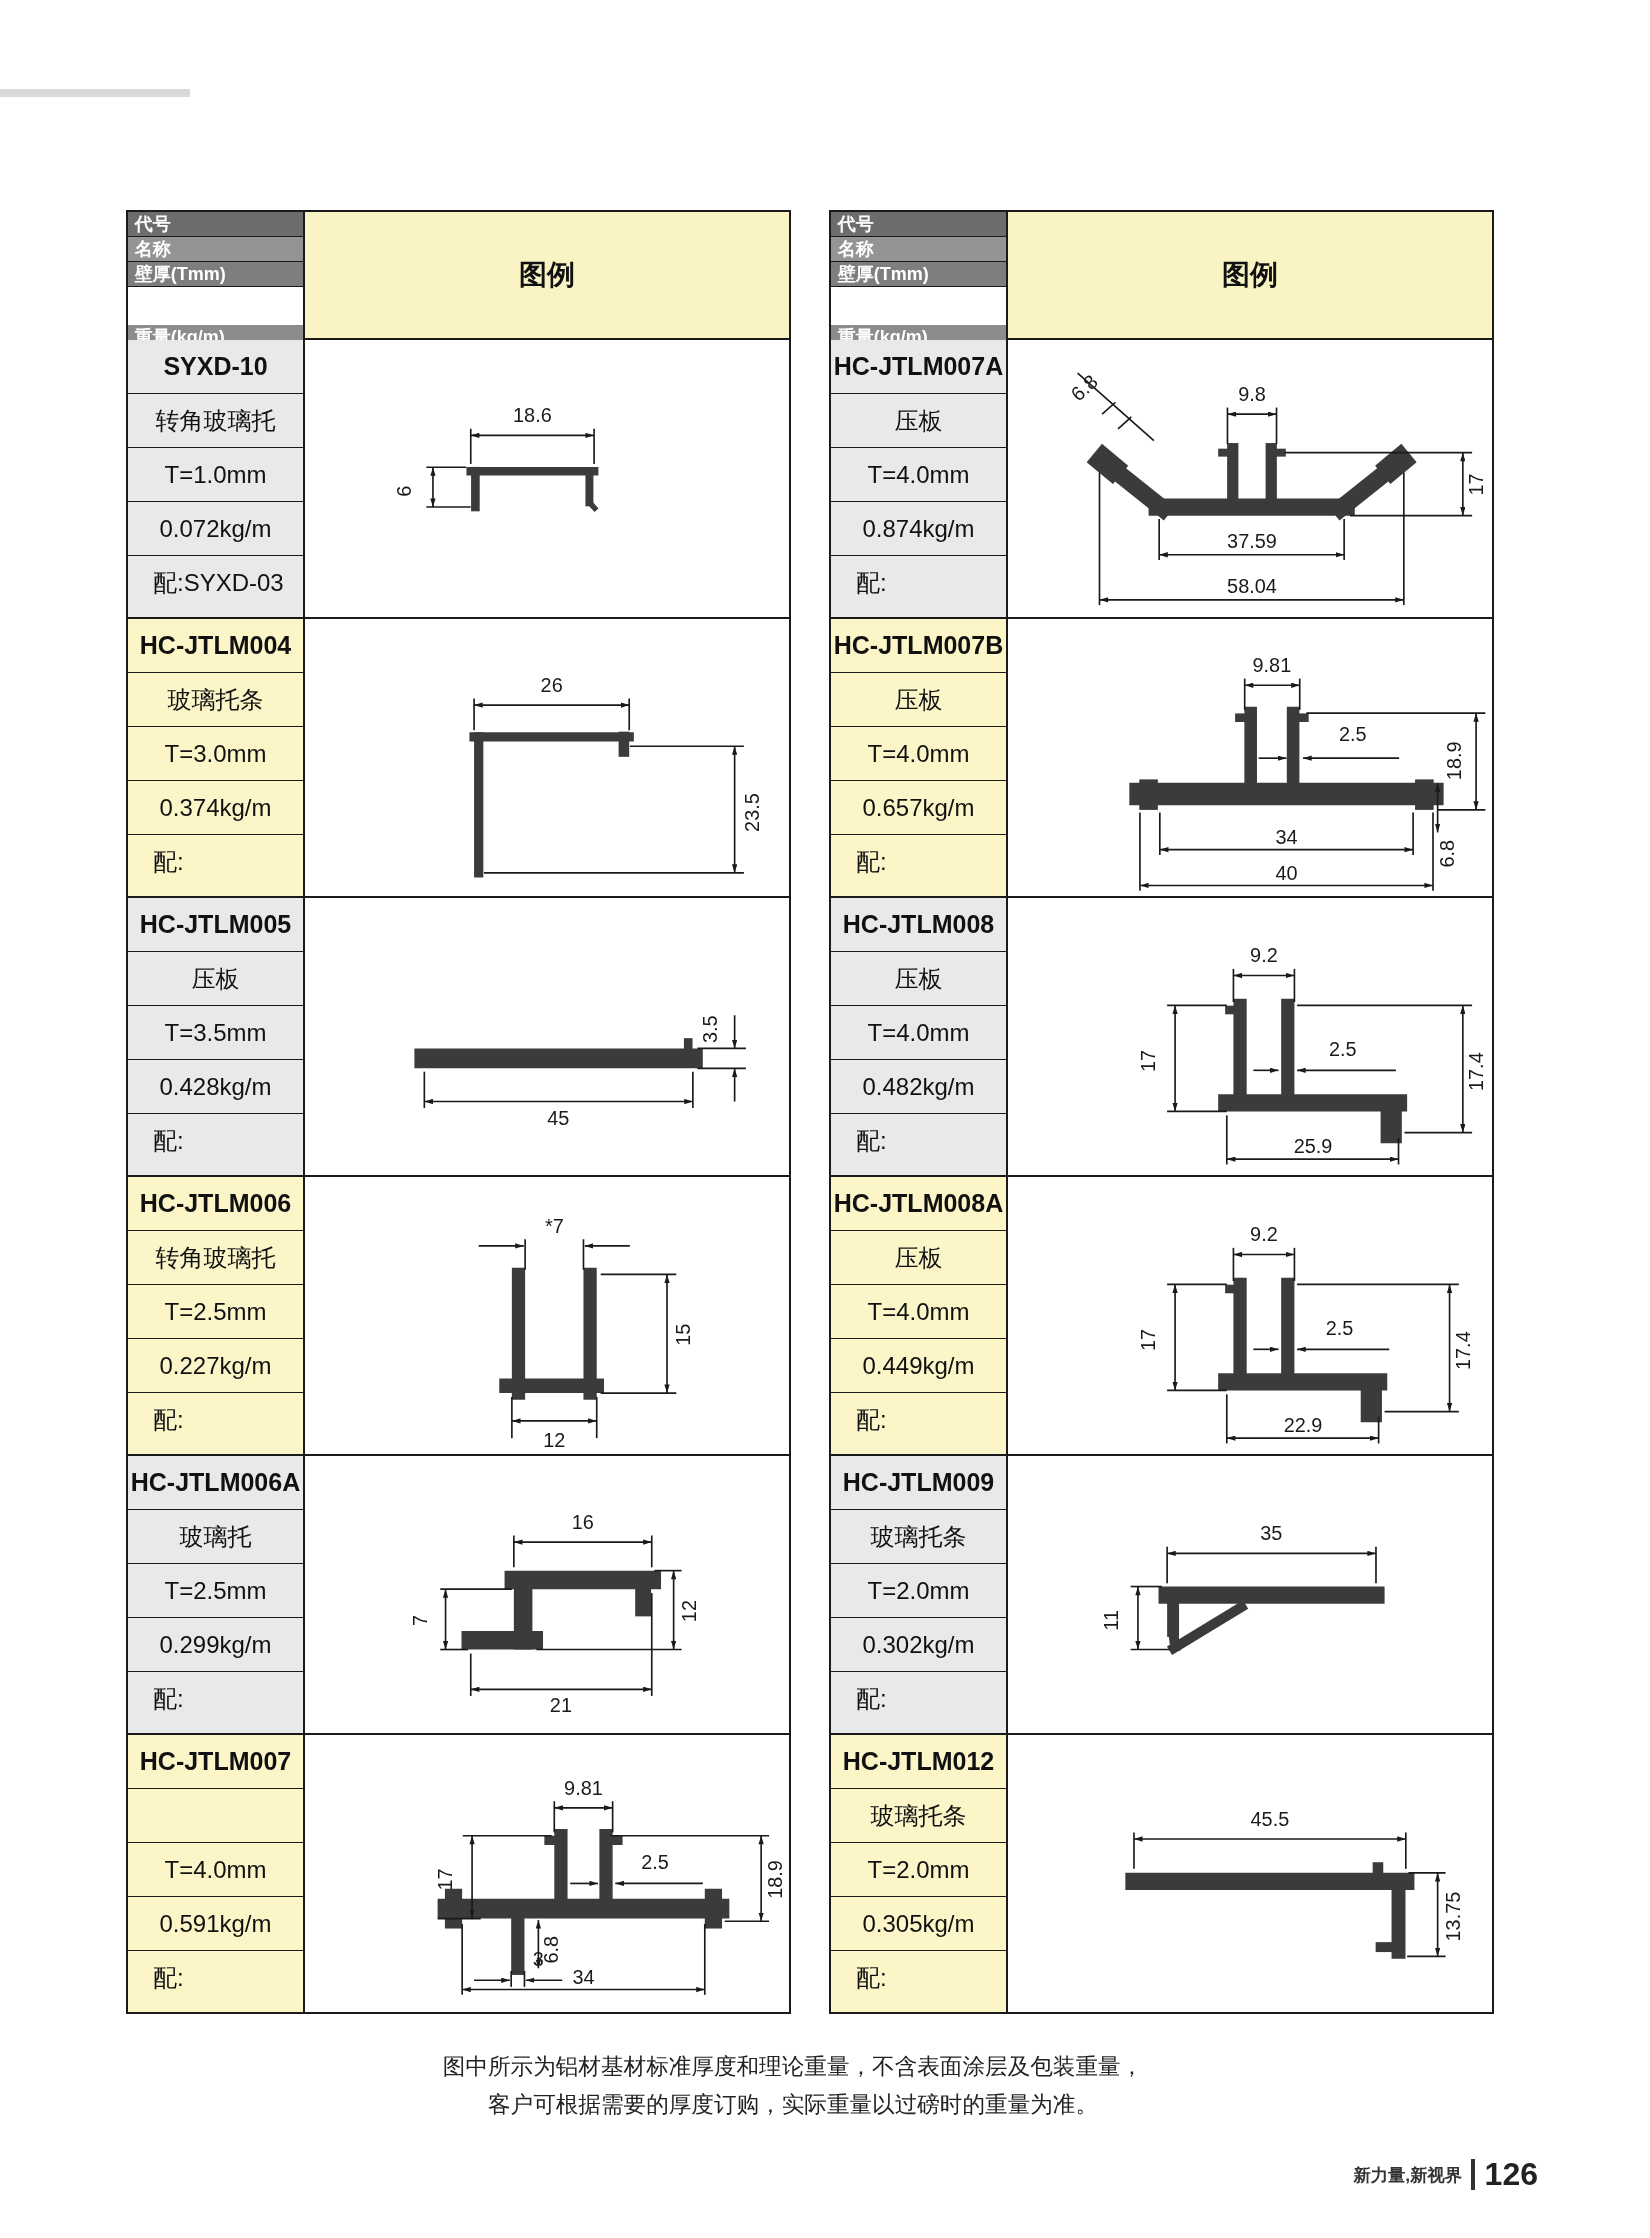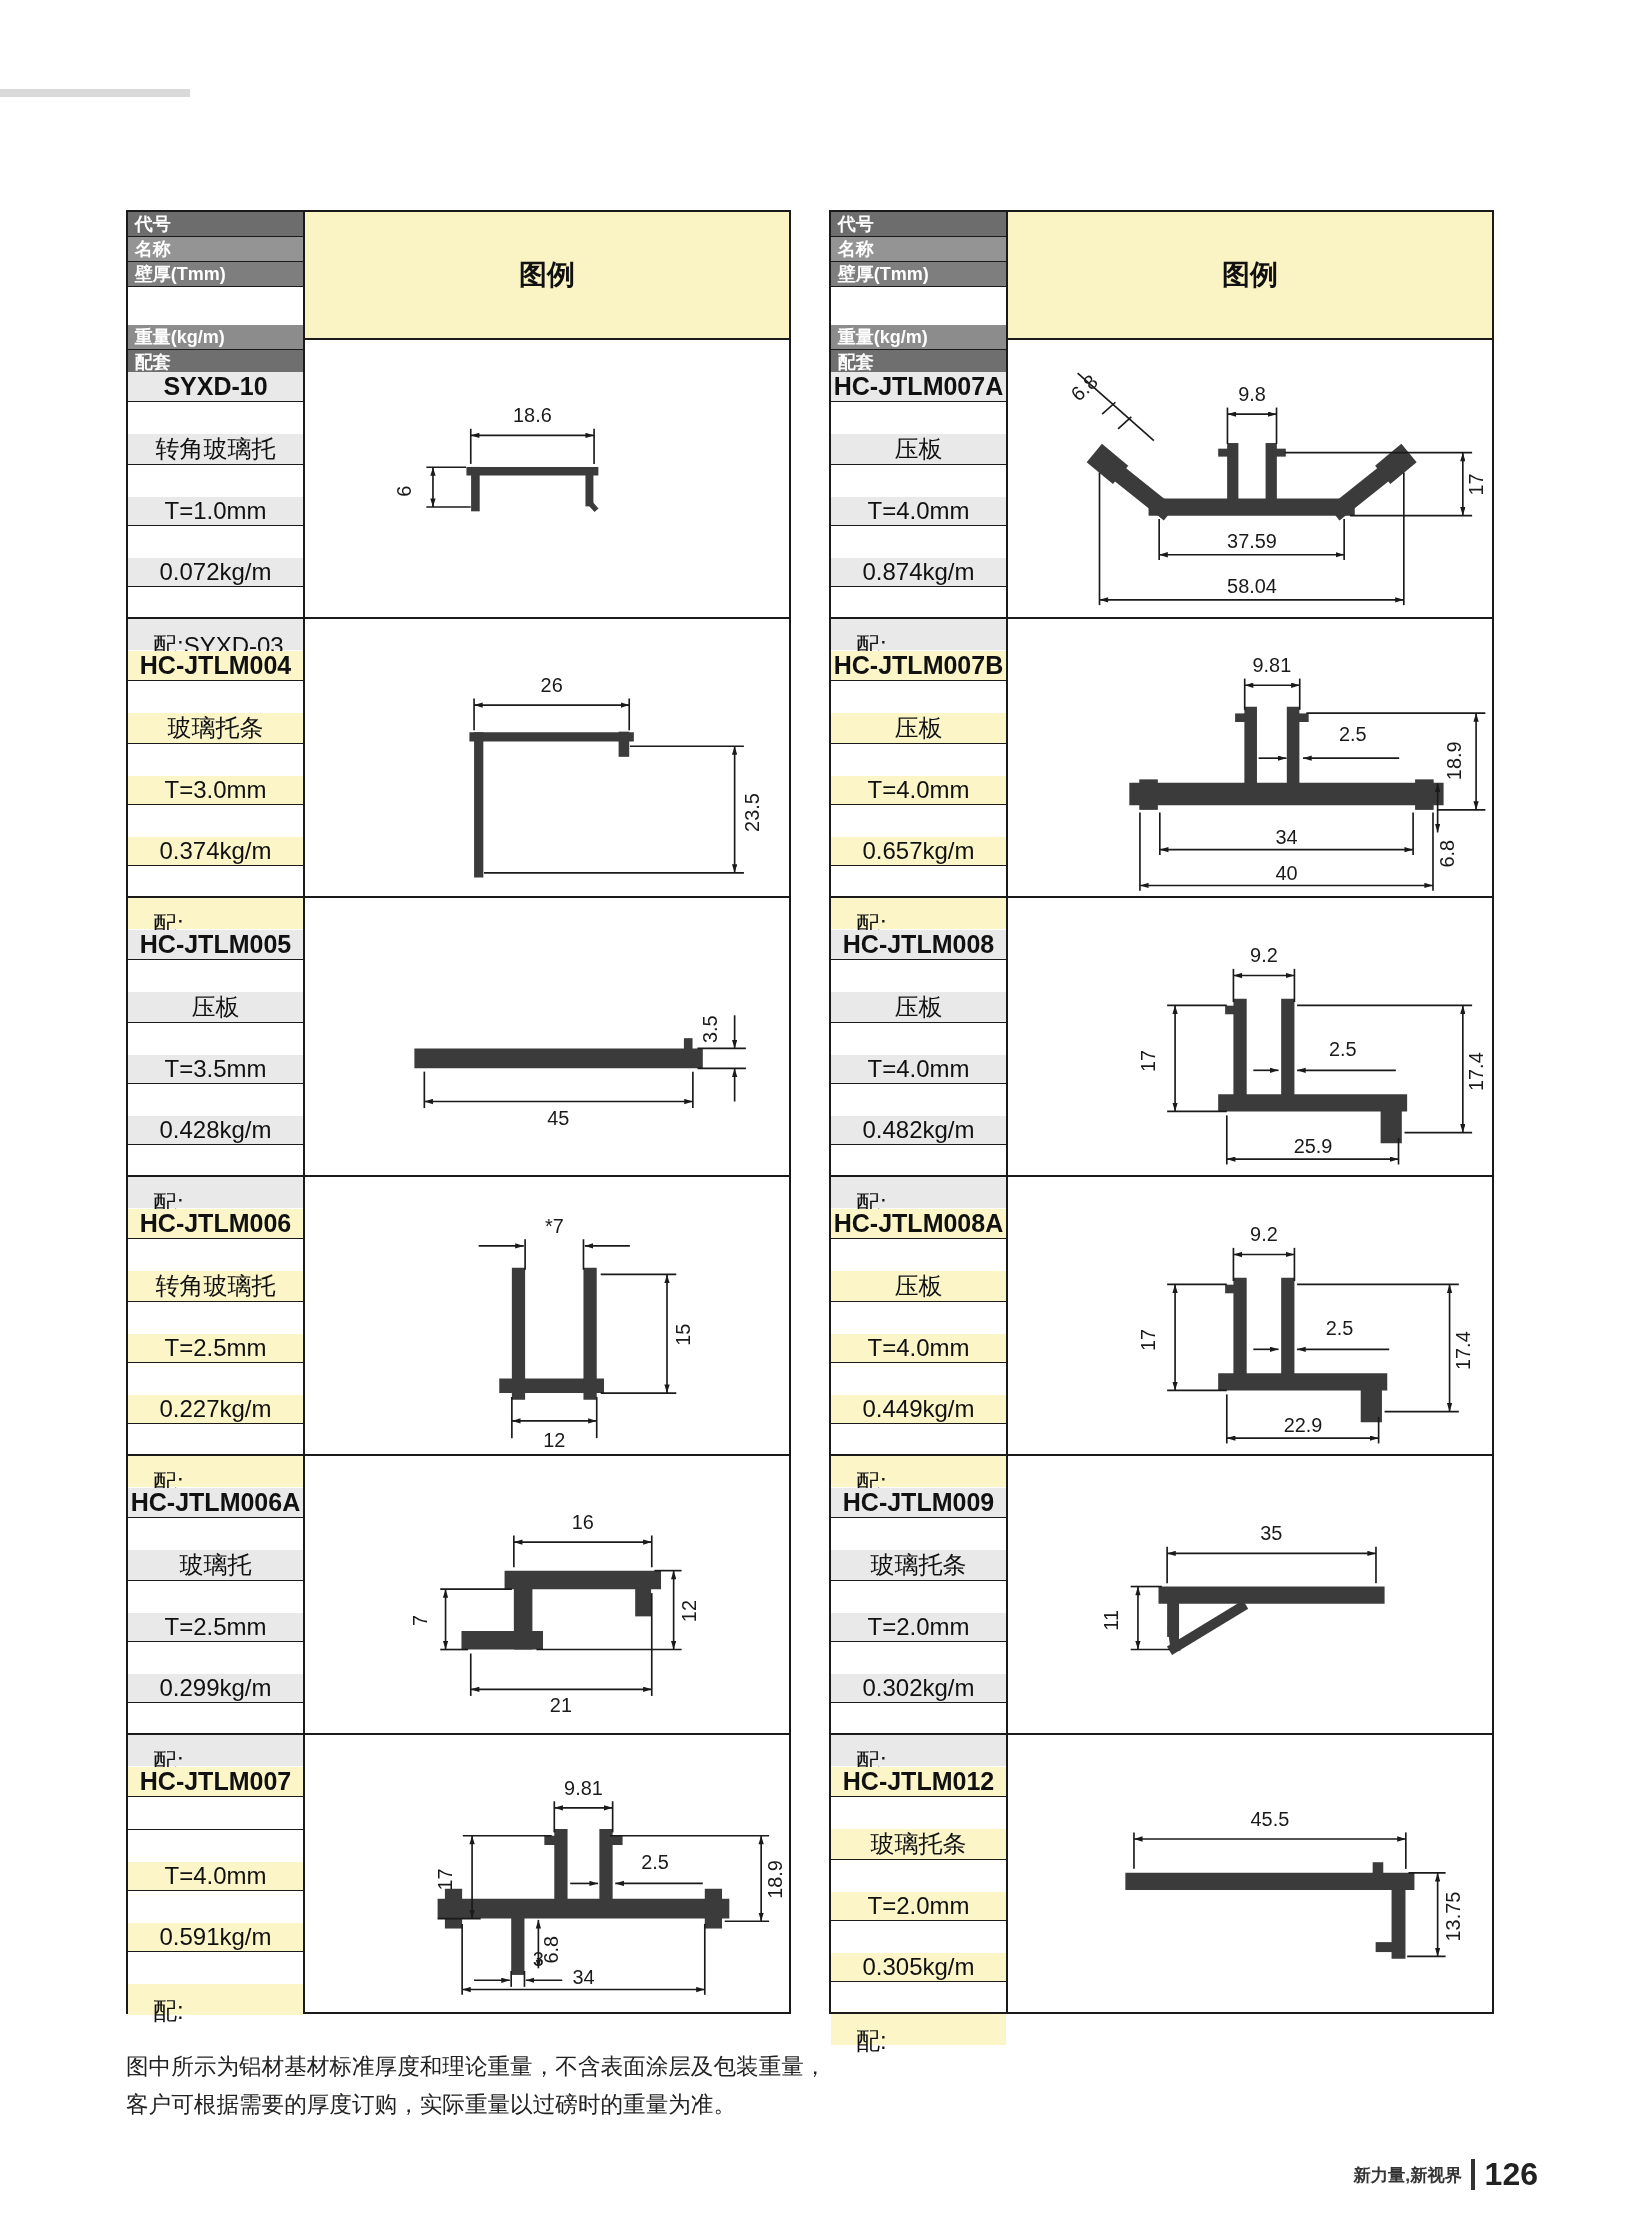--- a/index.html
+++ b/index.html
@@ -19,34 +19,34 @@
   .hdr-row:last-child { border-bottom: 0; }
   .hdr-row.g1 { background: #6d6d6d; }
   .hdr-row.g2 { background: #949494; }
   .hdr-row.g3 { background: #7e7e7e; }
   .hdr-row.g4 { background: #8c8c8c; margin-top: 38px; }
   .hdr-row.g5 { background: #6f6f6f; }
   .legend { flex: 1; background: #faf3c3; display: flex; align-items: center; justify-content: center;
             font-size: 28px; font-weight: bold; }
   .block { height: 279px; display: flex; border-top: 2px solid #1a1a1a; }
   .labels { width: 177px; border-right: 2px solid #1a1a1a; display: flex; flex-direction: column; }
-  .lcell { height: 31px; border-bottom: 1.3px solid #1a1a1a; display: flex; align-items: center;
-           justify-content: center; font-size: 24px; margin-top: 32px; }
+  .lcell { height: 54px; border-bottom: 1.3px solid #1a1a1a; display: flex; align-items: center;
+           justify-content: center; font-size: 24px; }
   .lcell.code { font-weight: bold; font-size: 25px; }
   .lcell.match { flex: 1; border-bottom: 0; justify-content: flex-start; align-items: flex-start;
                  padding: 10.6px 0 0 25px; }
   .tone-gray  .lcell { background: #e9e9e9; }
   .tone-yellow .lcell { background: #fbf5c8; }
   .draw { flex: 1; background: #fff; }
   .draw svg { display: block; width: 100%; height: 100%; }
   .dim  { stroke: #1a1a1a; stroke-width: 2.5; fill: none; }
   .prof { stroke: #3b3b3b; fill: none; stroke-linecap: square; }
   .profr { fill: #3b3b3b; stroke: none; }
   text.dt { font-family: "Liberation Sans", sans-serif; font-size: 30px; fill: #1a1a1a; text-anchor: middle; }
-  .note { position: absolute; top: 2048px; left: 126px; width: 1368px; text-align: left;
+  .note { position: absolute; top: 2048px; left: 109px; width: 1368px; text-align: center;
           font-size: 22.6px; color: #222; line-height: 1.7; }
   .pagefoot { position: absolute; top: 2156px; right: 113px; display: flex; align-items: center; gap: 9.3px; }
   .brand { font-size: 17.3px; font-weight: bold; color: #333; }
   .pbar { width: 4px; height: 31px; background: #333; }
   .pnum { font-size: 32px; font-weight: bold; color: #222; }
 </style>
 </head>
 <body>
 
 <svg width="0" height="0" style="position:absolute">

